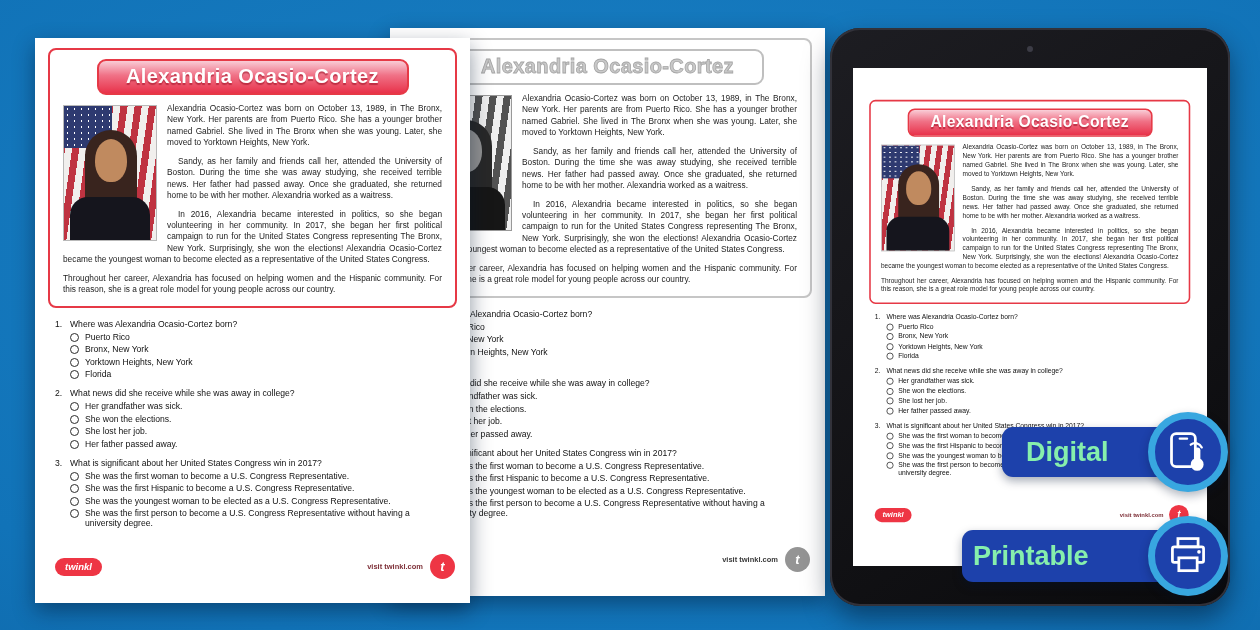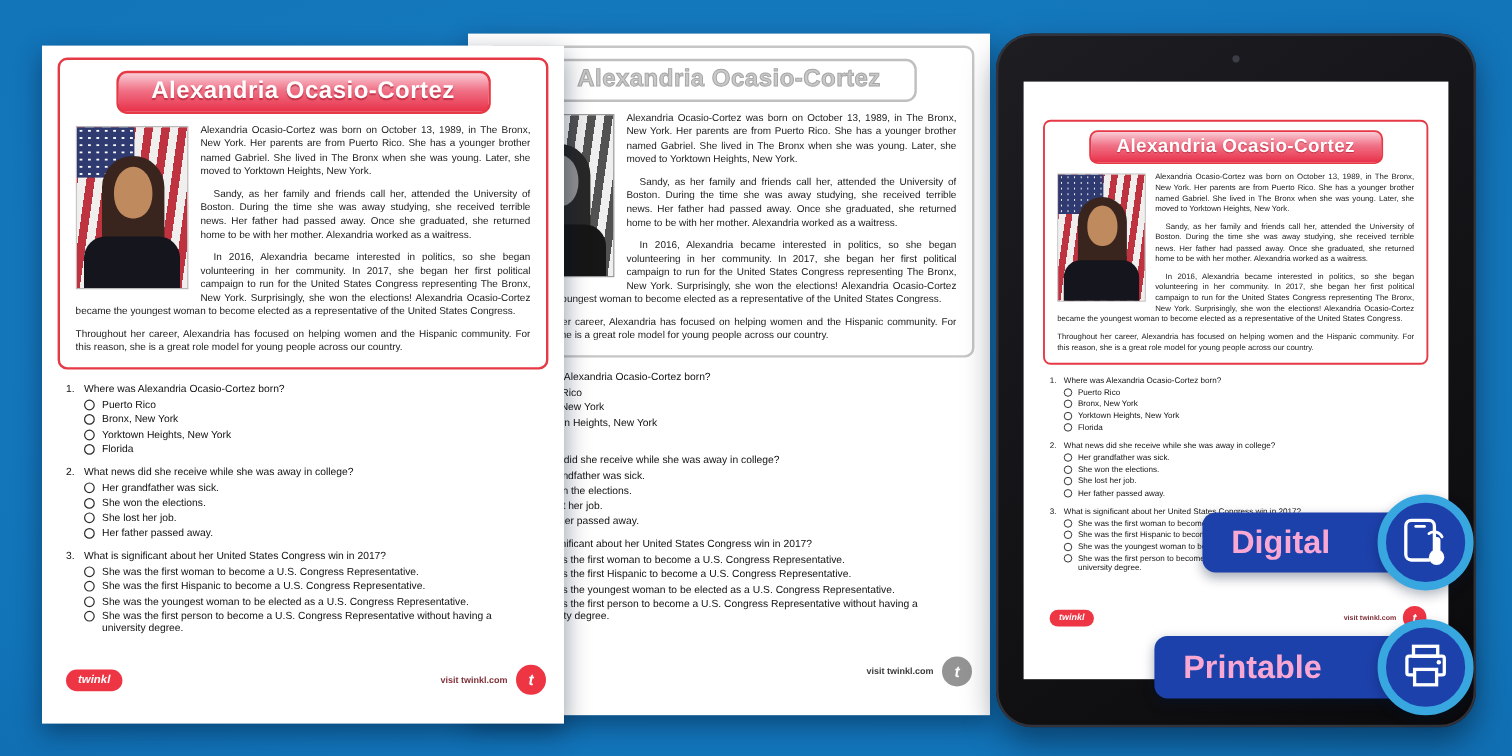--- a/index.html
+++ b/index.html
@@ -68,29 +68,29 @@
   .camera { position:absolute; top:18px; left:50%; transform:translateX(-50%); width:6px; height:6px;
             border-radius:50%; background:#3c3c46; }
   .screen { position:absolute; left:23px; top:40px; width:354px; height:498px; background:#fff; overflow:hidden; }
   .screen-sheet { position:absolute; left:6px; top:24px; width:435px; transform:scale(0.785);
                   transform-origin:0 0; }
   .screen-sheet .sheet { position:relative; left:0; top:0; height:565px; box-shadow:none; }
 
   
   .badge { position:absolute; z-index:6; }
   .badge-rect { position:absolute; background:#1d41ab; border-radius:11px; display:flex; align-items:center;
-                box-shadow:0 4px 10px rgba(0,20,50,.35); color:#f9a8d4; font-weight:bold; }
+                box-shadow:0 4px 10px rgba(0,20,50,.35); color:#86efac; font-weight:bold; }
   .badge-circle { position:absolute; border-radius:50%; background:#1d41ab; border:7px solid #38a7e0;
                   box-sizing:border-box; display:flex; align-items:center; justify-content:center;
                   box-shadow:0 4px 10px rgba(0,20,50,.3); }
   .digital { left:1002px; top:412px; width:228px; height:82px; }
   .digital .badge-rect { left:0; top:15px; width:152px; height:50px; padding-left:24px; font-size:27px; }
   .digital .badge-circle { right:2px; top:0; width:80px; height:80px; }
   .printable { left:962px; top:516px; width:268px; height:82px; }
-  .printable .badge-rect { left:0; top:14px; width:200px; height:52px; padding-left:24px; font-size:27px; }
+  .printable .badge-rect { left:0; top:14px; width:200px; height:52px; padding-left:11px; font-size:27px; }
   .printable .badge-circle { right:2px; top:0; width:80px; height:80px; }
 </style>
 </head>
 <body>
 
 <div class="stage">
 
   <div class="sheet bw sheet-back">
   <div class="red-box">
     <div class="title-banner">Alexandria Ocasio-Cortez</div>

